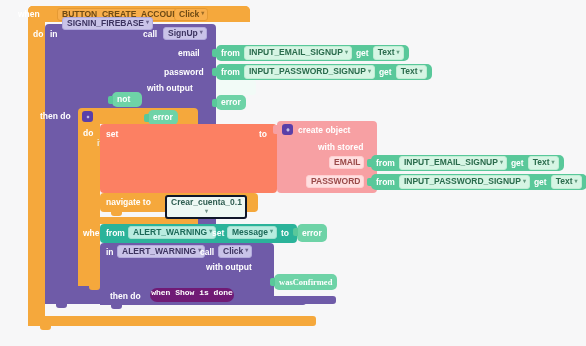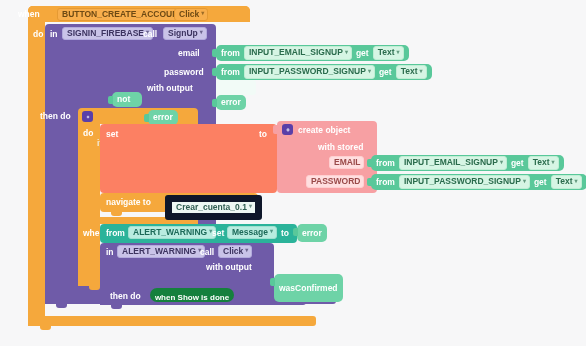--- a/index.html
+++ b/index.html
@@ -24,21 +24,21 @@
     font-size:8.5px;font-weight:bold;white-space:nowrap;line-height:1.1;
     box-sizing:border-box;
   }
   .chip .car{font-size:6px;opacity:.65;transform:translateY(-1px);}
 
   .chip-orange{background:#f8ae4c;color:#6e4a14;border:1px solid #e59a33;}
   .chip-purple{background:#c9c3e8;color:#3d3460;border:1px solid #b3abdd;}
   .chip-green {background:#d6f5e4;color:#2a6b4c;border:1px solid #bfeed4;}
   .chip-teal  {background:#b9ece0;color:#1d6a59;border:1px solid #9fe0d0;}
   .chip-pink  {background:#ffdfe0;color:#9a4a49;border:1px solid #ffd0d1;}
-  .chip-white {background:#eef8f4;color:#2f5d51;border:7px solid #0f172a;}
+  .chip-white {background:#eef8f4;color:#2f5d51;border:2px solid #0f172a;flex-direction:column;}
 
   
   .rep{position:absolute;display:flex;align-items:center;gap:4px;
        border-radius:5px;padding:0 5px;box-sizing:border-box;height:15px;}
   .rep.green{background:#59c89a;}
   .rep.greenlite{background:#6ed3a7;}
 
   
   .plug{position:absolute;left:-4px;top:3.5px;width:5px;height:8px;border-radius:2px 0 0 2px;}
   .plug.green{background:#59c89a;}
@@ -75,21 +75,21 @@
     <span>Click</span>
     <span class="car">▾</span>
   </span>
   <span class="lbl" style="position:absolute;left:33px;top:30px;">do</span>
 
   <div class="blk" style="left:45px;top:24px;width:171px;height:280px;background:#6f5ba8;border-radius:4px;"></div>
   <div class="blk" style="left:45px;top:296px;width:291px;height:8px;background:#6f5ba8;border-radius:0 3px 3px 0;"></div>
   <div class="notch" style="left:56px;top:304px;background:#6f5ba8;"></div>
 
   <span class="lbl" style="position:absolute;left:50px;top:30px;">in</span>
-  <span class="chip chip-purple" style="position:absolute;left:62px;top:27px;">
+  <span class="chip chip-purple" style="position:absolute;left:62px;top:17px;">
     <span>SIGNIN_FIREBASE</span>
     <span class="car">▾</span>
   </span>
   <span class="lbl" style="position:absolute;left:143px;top:30px;">call</span>
   <span class="chip chip-purple" style="position:absolute;left:163px;top:27px;">
     <span>SignUp</span>
     <span class="car">▾</span>
   </span>
 
   <span class="lbl" style="position:absolute;left:178px;top:49px;">email</span>
@@ -245,23 +245,23 @@
     <span>ALERT_WARNING</span>
     <span class="car">▾</span>
   </span>
   <span class="lbl" style="position:absolute;left:200px;top:248px;">call</span>
   <span class="chip chip-purple" style="position:absolute;left:218px;top:245px;">
     <span>Click</span>
     <span class="car">▾</span>
   </span>
 
   <span class="lbl" style="position:absolute;left:206px;top:263px;">with output</span>
-  <div class="rep greenlite" style="left:274px;top:274px;height:28px;">
+  <div class="rep greenlite" style="left:274px;top:274px;height:16px;font-family:Liberation Serif, serif;">
     <span class="plug green"></span>
     <span class="lbl">wasConfirmed</span>
   </div>
 
   <span class="lbl" style="position:absolute;left:110px;top:292px;">then do</span>
-  <div class="blk" style="left:150px;top:288px;width:84px;height:14px;background:#15803d;border-radius:7px;display:flex;align-items:flex-end;justify-content:center;">
+  <div class="blk" style="left:150px;top:288px;width:84px;height:14px;background:#701a75;border-radius:7px;display:flex;align-items:flex-start;justify-content:center;font-family:Liberation Mono, monospace;">
     <span style="color:#ffffff;font-size:8px;font-weight:bold;white-space:nowrap;">when Show is done</span>
   </div>
 
 </div>
 
 </body></html>

